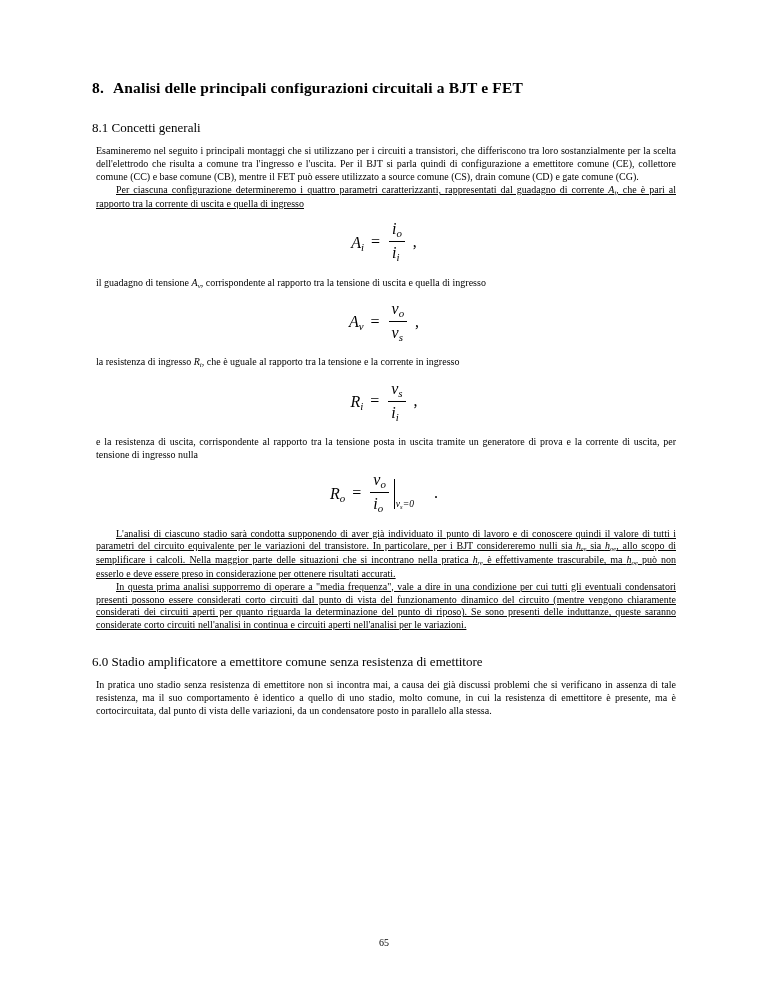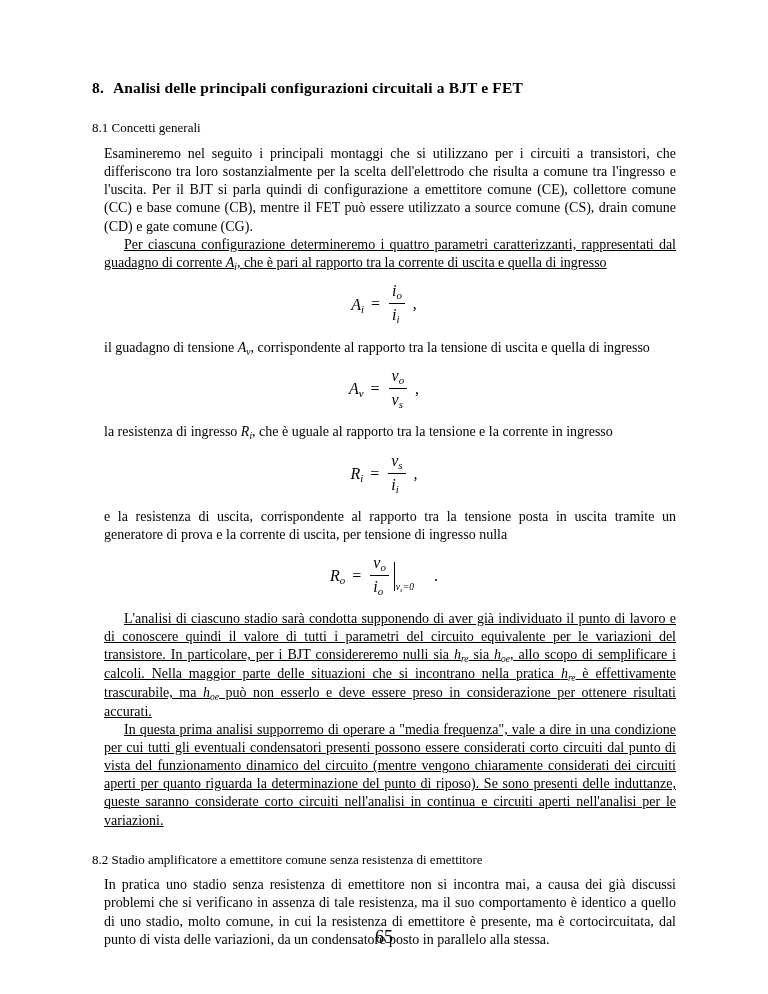--- a/index.html
+++ b/index.html
@@ -36,24 +36,24 @@
     font-size: 13px;
     font-weight: normal;
     margin: 0 0 8px 0;
     line-height: 1.3;
     text-align: left;
   }
   .section-head.spaced {
     margin-top: 22px;
   }
   p.body {
-    font-size: 14px;
+    font-size: 10px;
     line-height: 1.29;
     text-align: justify;
-    margin: 0 0 0 12px;
+    margin: 0 0 0 4px;
     hyphens: manual;
   }
   p.body + p.body {
     margin-top: 0;
   }
   p.indent {
     text-indent: 20px;
     text-decoration: underline;
   }
   .eq {
@@ -117,21 +117,21 @@
   }
   .dot-after {
     margin-left: 16px;
   }
   .pagenum {
     position: absolute;
     bottom: 46px;
     left: 0;
     width: 768px;
     text-align: center;
-    font-size: 18px;
+    font-size: 10px;
   }
 </style>
 </head>
 <body>
 
 <div class="page">
 
   <h1 class="chapter-title">
     <span class="num">8.</span><span>Analisi delle principali configurazioni circuitali a BJT e FET</span>
   </h1>
@@ -195,19 +195,19 @@
         <span class="den-part"><span class="mi">i</span><span class="sub">o</span></span>
       </span><span class="vbar"></span><span class="evalsub"><span class="mi">v</span><span class="sub">s</span><span>=0</span></span>
       <span class="dot-after">.</span>
     </span>
   </div>
 
   <p class="body indent">L'analisi di ciascuno stadio sarà condotta supponendo di aver già individuato il punto di lavoro e di conoscere quindi il valore di tutti i parametri del circuito equivalente per le variazioni del transistore. In particolare, per i BJT considereremo nulli sia <span class="mi">h</span><span class="sub">re</span> sia <span class="mi">h</span><span class="sub">oe</span>, allo scopo di semplificare i calcoli. Nella maggior parte delle situazioni che si incontrano nella pratica <span class="mi">h</span><span class="sub">re</span> è effettivamente trascurabile, ma <span class="mi">h</span><span class="sub">oe</span> può non esserlo e deve essere preso in considerazione per ottenere risultati accurati.</p>
 
   <p class="body indent">In questa prima analisi supporremo di operare a "media frequenza", vale a dire in una condizione per cui tutti gli eventuali condensatori presenti possono essere considerati corto circuiti dal punto di vista del funzionamento dinamico del circuito (mentre vengono chiaramente considerati dei circuiti aperti per quanto riguarda la determinazione del punto di riposo). Se sono presenti delle induttanze, queste saranno considerate corto circuiti nell'analisi in continua e circuiti aperti nell'analisi per le variazioni.</p>
 
-  <h2 class="section-head spaced">8.2 Stadio amplificatore a emettitore comune senza resistenza di emettitore</h2>
+  <h2 class="section-head spaced">6.0 Stadio amplificatore a emettitore comune senza resistenza di emettitore</h2>
 
   <p class="body">In pratica uno stadio senza resistenza di emettitore non si incontra mai, a causa dei già discussi problemi che si verificano in assenza di tale resistenza, ma il suo comportamento è identico a quello di uno stadio, molto comune, in cui la resistenza di emettitore è presente, ma è cortocircuitata, dal punto di vista delle variazioni, da un condensatore posto in parallelo alla stessa.</p>
 
   <div class="pagenum">65</div>
 
 </div>
 
 </body></html>

